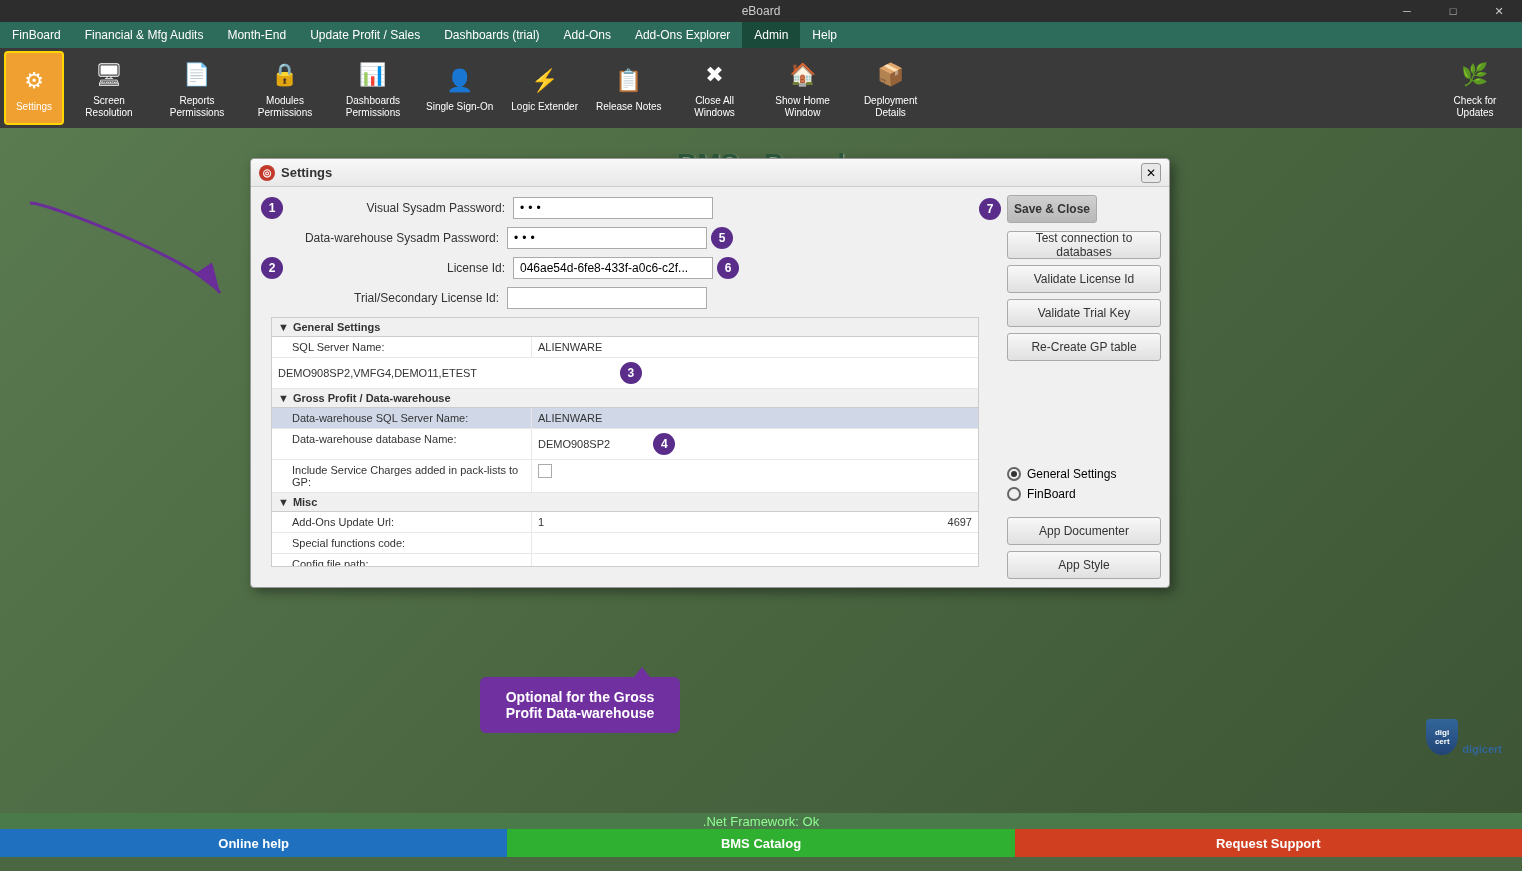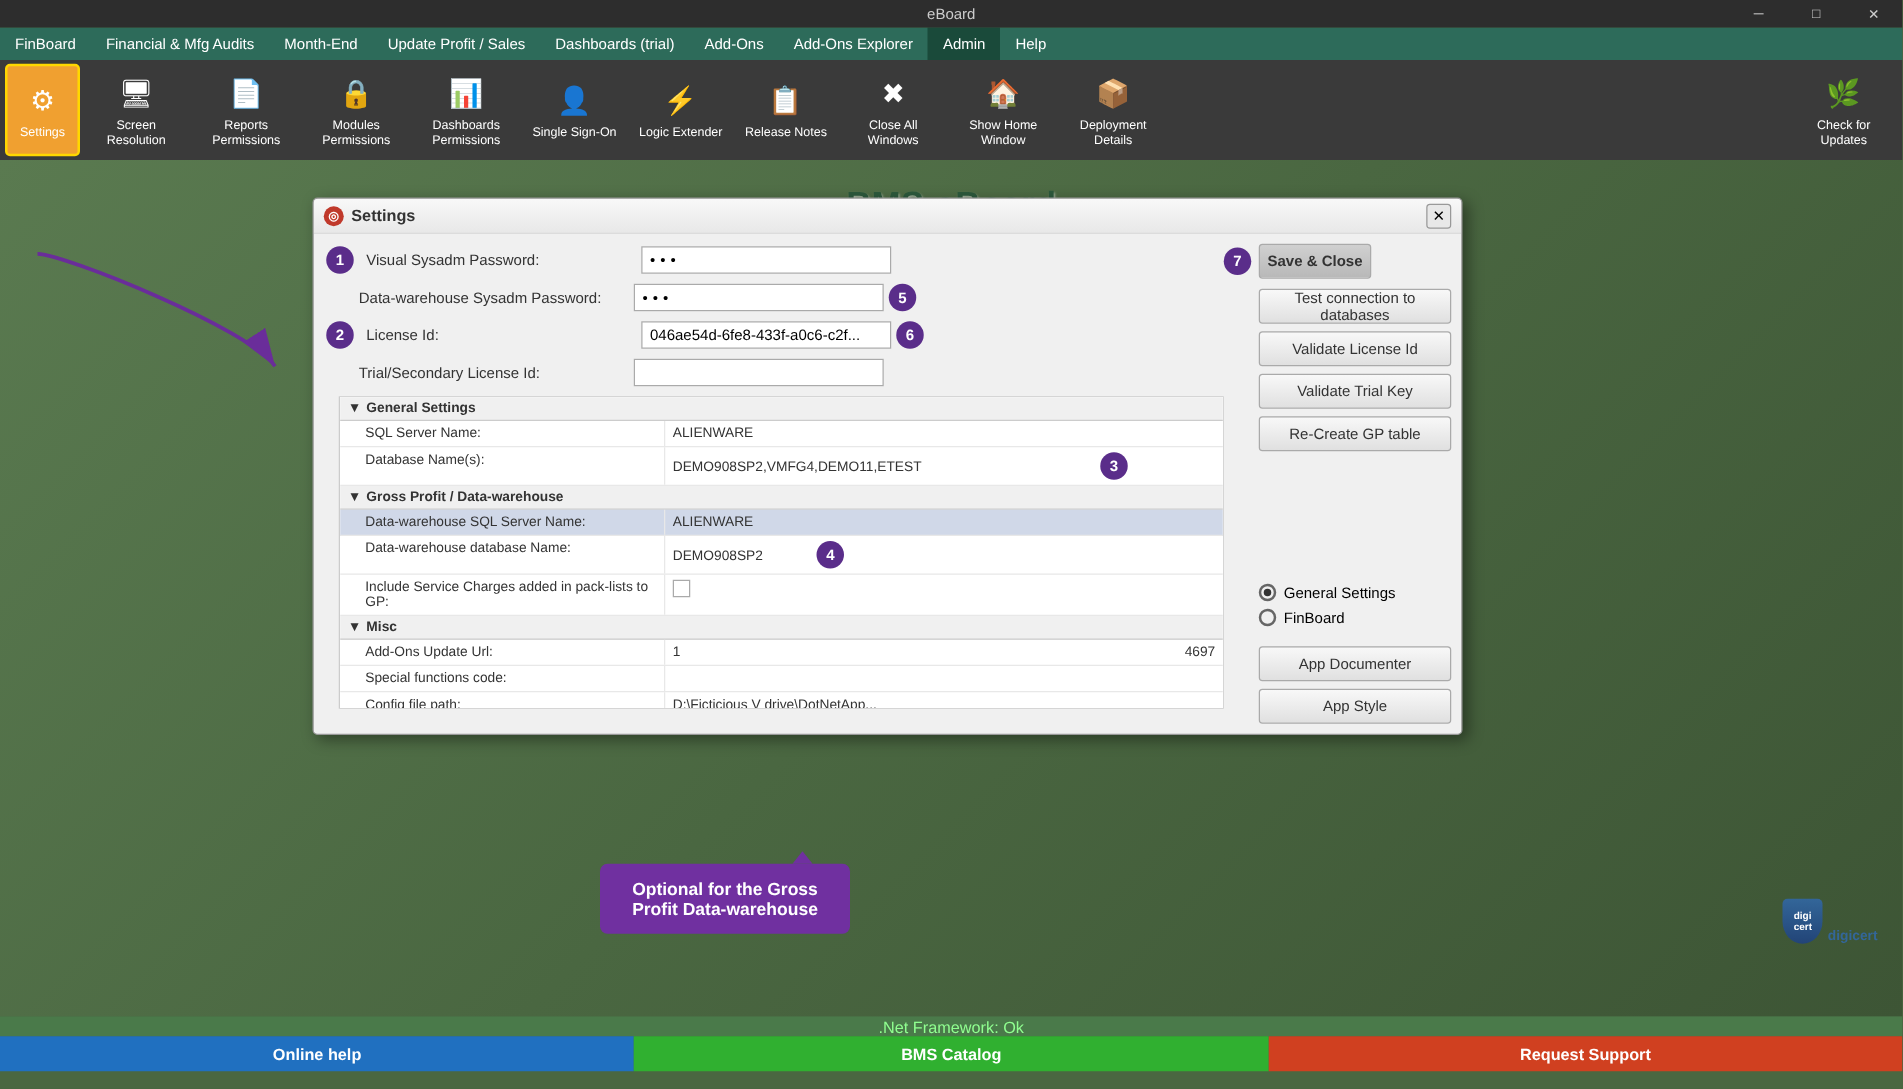--- a/index.html
+++ b/index.html
@@ -176,20 +176,21 @@
       padding: 10px;
     }
 
     
     .form-row {
       display: flex;
       align-items: center;
       margin-bottom: 8px;
     }
     .form-label {
+      text-align: right;
       min-width: 220px;
       padding-right: 8px;
       font-size: 12px;
       color: #333;
     }
     .form-input {
       flex: 1;
       height: 22px;
       border: 1px solid #aaa;
       background: white;
@@ -310,21 +311,21 @@
     .tooltip-bubble {
       position: absolute;
       background: #7030a0;
       color: white;
       padding: 12px 16px;
       border-radius: 6px;
       font-size: 14px;
       font-weight: bold;
       text-align: center;
       width: 200px;
-      bottom: 66px;
+      bottom: 80px;
       left: 480px;
       z-index: 200;
     }
     .tooltip-bubble::before {
       content: '';
       position: absolute;
       top: -10px;
       right: 30px;
       border-width: 0 8px 10px;
       border-style: solid;
@@ -555,21 +556,20 @@
 
           <div class="settings-section-header">
             <span style="color:#333; cursor:pointer;">▼</span>
             <span>General Settings</span>
           </div>
           <div class="settings-row">
             <div class="settings-row-label">SQL Server Name:</div>
             <div class="settings-row-value">ALIENWARE</div>
           </div>
           <div class="settings-row">
-            <div class="settings-row-label">Database Name(s):</div>
             <div class="settings-row-value">
               <span>DEMO908SP2,VMFG4,DEMO11,ETEST</span>
               <span class="badge" style="margin-left:140px;">3</span>
             </div>
           </div>
 
           <div class="settings-section-header">
             <span style="color:#333; cursor:pointer;">▼</span>
             <span>Gross Profit / Data-warehouse</span>
           </div>
@@ -601,21 +601,20 @@
               <span>1</span>
               <span style="float:right; margin-right:0;">4697</span>
             </div>
           </div>
           <div class="settings-row">
             <div class="settings-row-label">Special functions code:</div>
             <div class="settings-row-value"></div>
           </div>
           <div class="settings-row">
             <div class="settings-row-label">Config file path:</div>
-            <div class="settings-row-value">D:\Ficticious V drive\DotNetApp...</div>
           </div>
 
         </div>
 
       </div>
 
       <div class="dialog-buttons">
         <div style="position:relative; margin-bottom:2px;">
           <div class="badge" style="position:absolute; left:-28px; top:3px;">7</div>
           <button class="dialog-btn" style="background: linear-gradient(to bottom, #d0d0d0, #b8b8b8); font-weight:bold;">Save &amp; Close</button>

